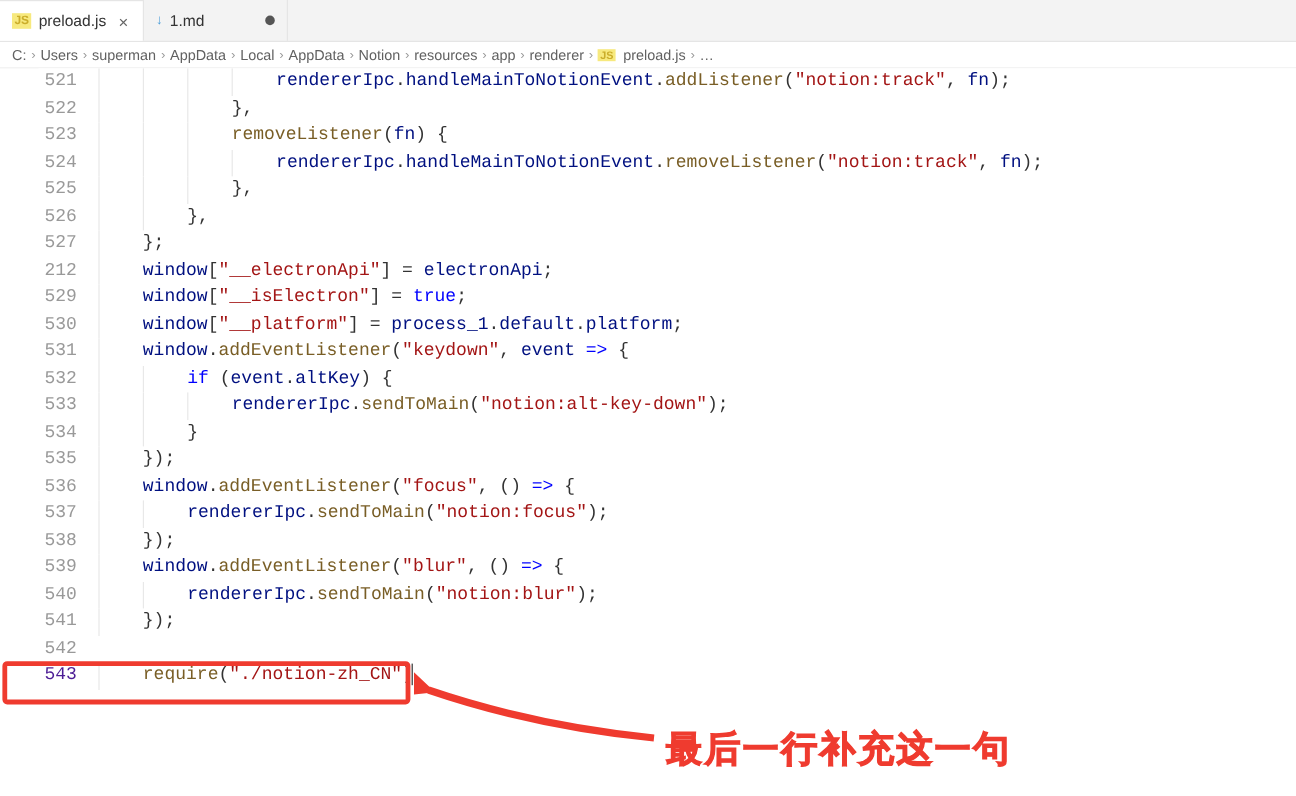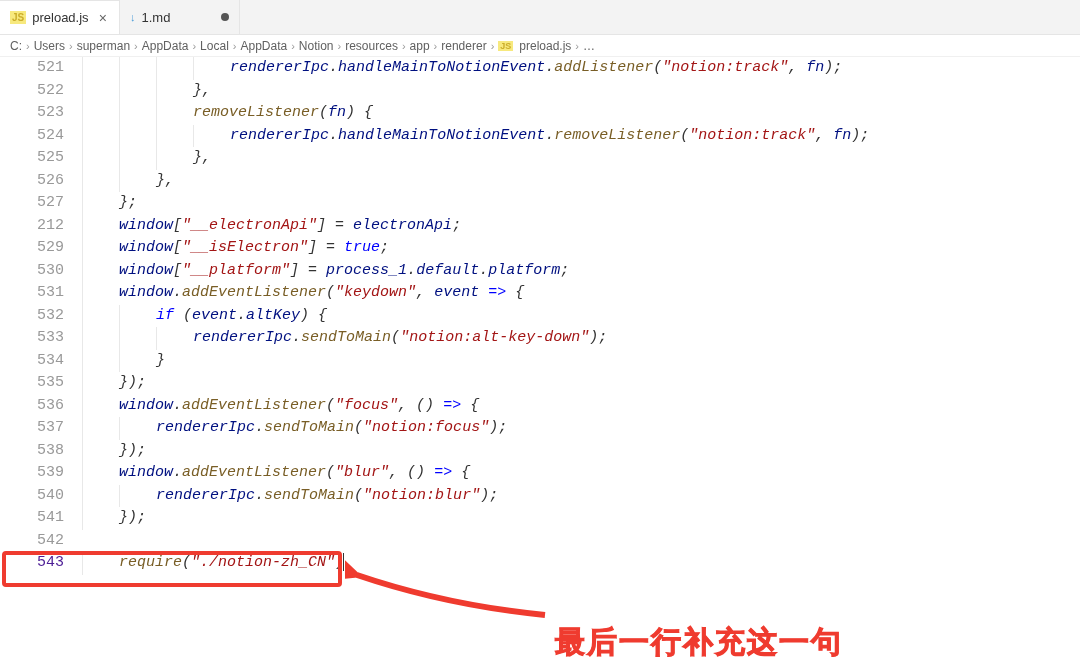--- a/index.html
+++ b/index.html
@@ -80,21 +80,20 @@
   padding: 0 18px 0 0;
   user-select: none;
   min-width: 50px;
 }
 .gutter .ln { color: #999; }
 .gutter .ln.active { color: #4c1d95; }
 .code {
   flex: 1;
   white-space: pre;
   color: #333;
-  font-style: italic;
 }
 .code .line { position: relative; }
 
 
 .tok-obj { color: #001080; }
 .tok-func { color: #795E26; }
 .tok-str { color: #A31515; }
 .tok-kw { color: #0000ff; }
 .tok-const { color: #0000ff; text-align: center; }
 .tok-prop { color: #001080; }
@@ -205,13 +204,13 @@
 
 <svg class="arrow-svg" style="left:345px; top:560px; width:210px; height:70px;">
   <defs>
     <marker id="ah" markerWidth="12" markerHeight="12" refX="2" refY="6" orient="auto">
       <path d="M12,1 L1,6 L12,11 L8,6 Z" fill="#ef3b2f"></path>
     </marker>
   </defs>
   <path d="M 200 55 Q 100 45 12 15" stroke="#ef3b2f" stroke-width="6" fill="none" marker-end="url(#ah)"></path>
 </svg>
 
-<div class="annotation" style="left:555px; top:622px;">最后一行补充这一句</div>
+<div class="annotation" style="left:555px; top:604px;">最后一行补充这一句</div>
 
 </body></html>

